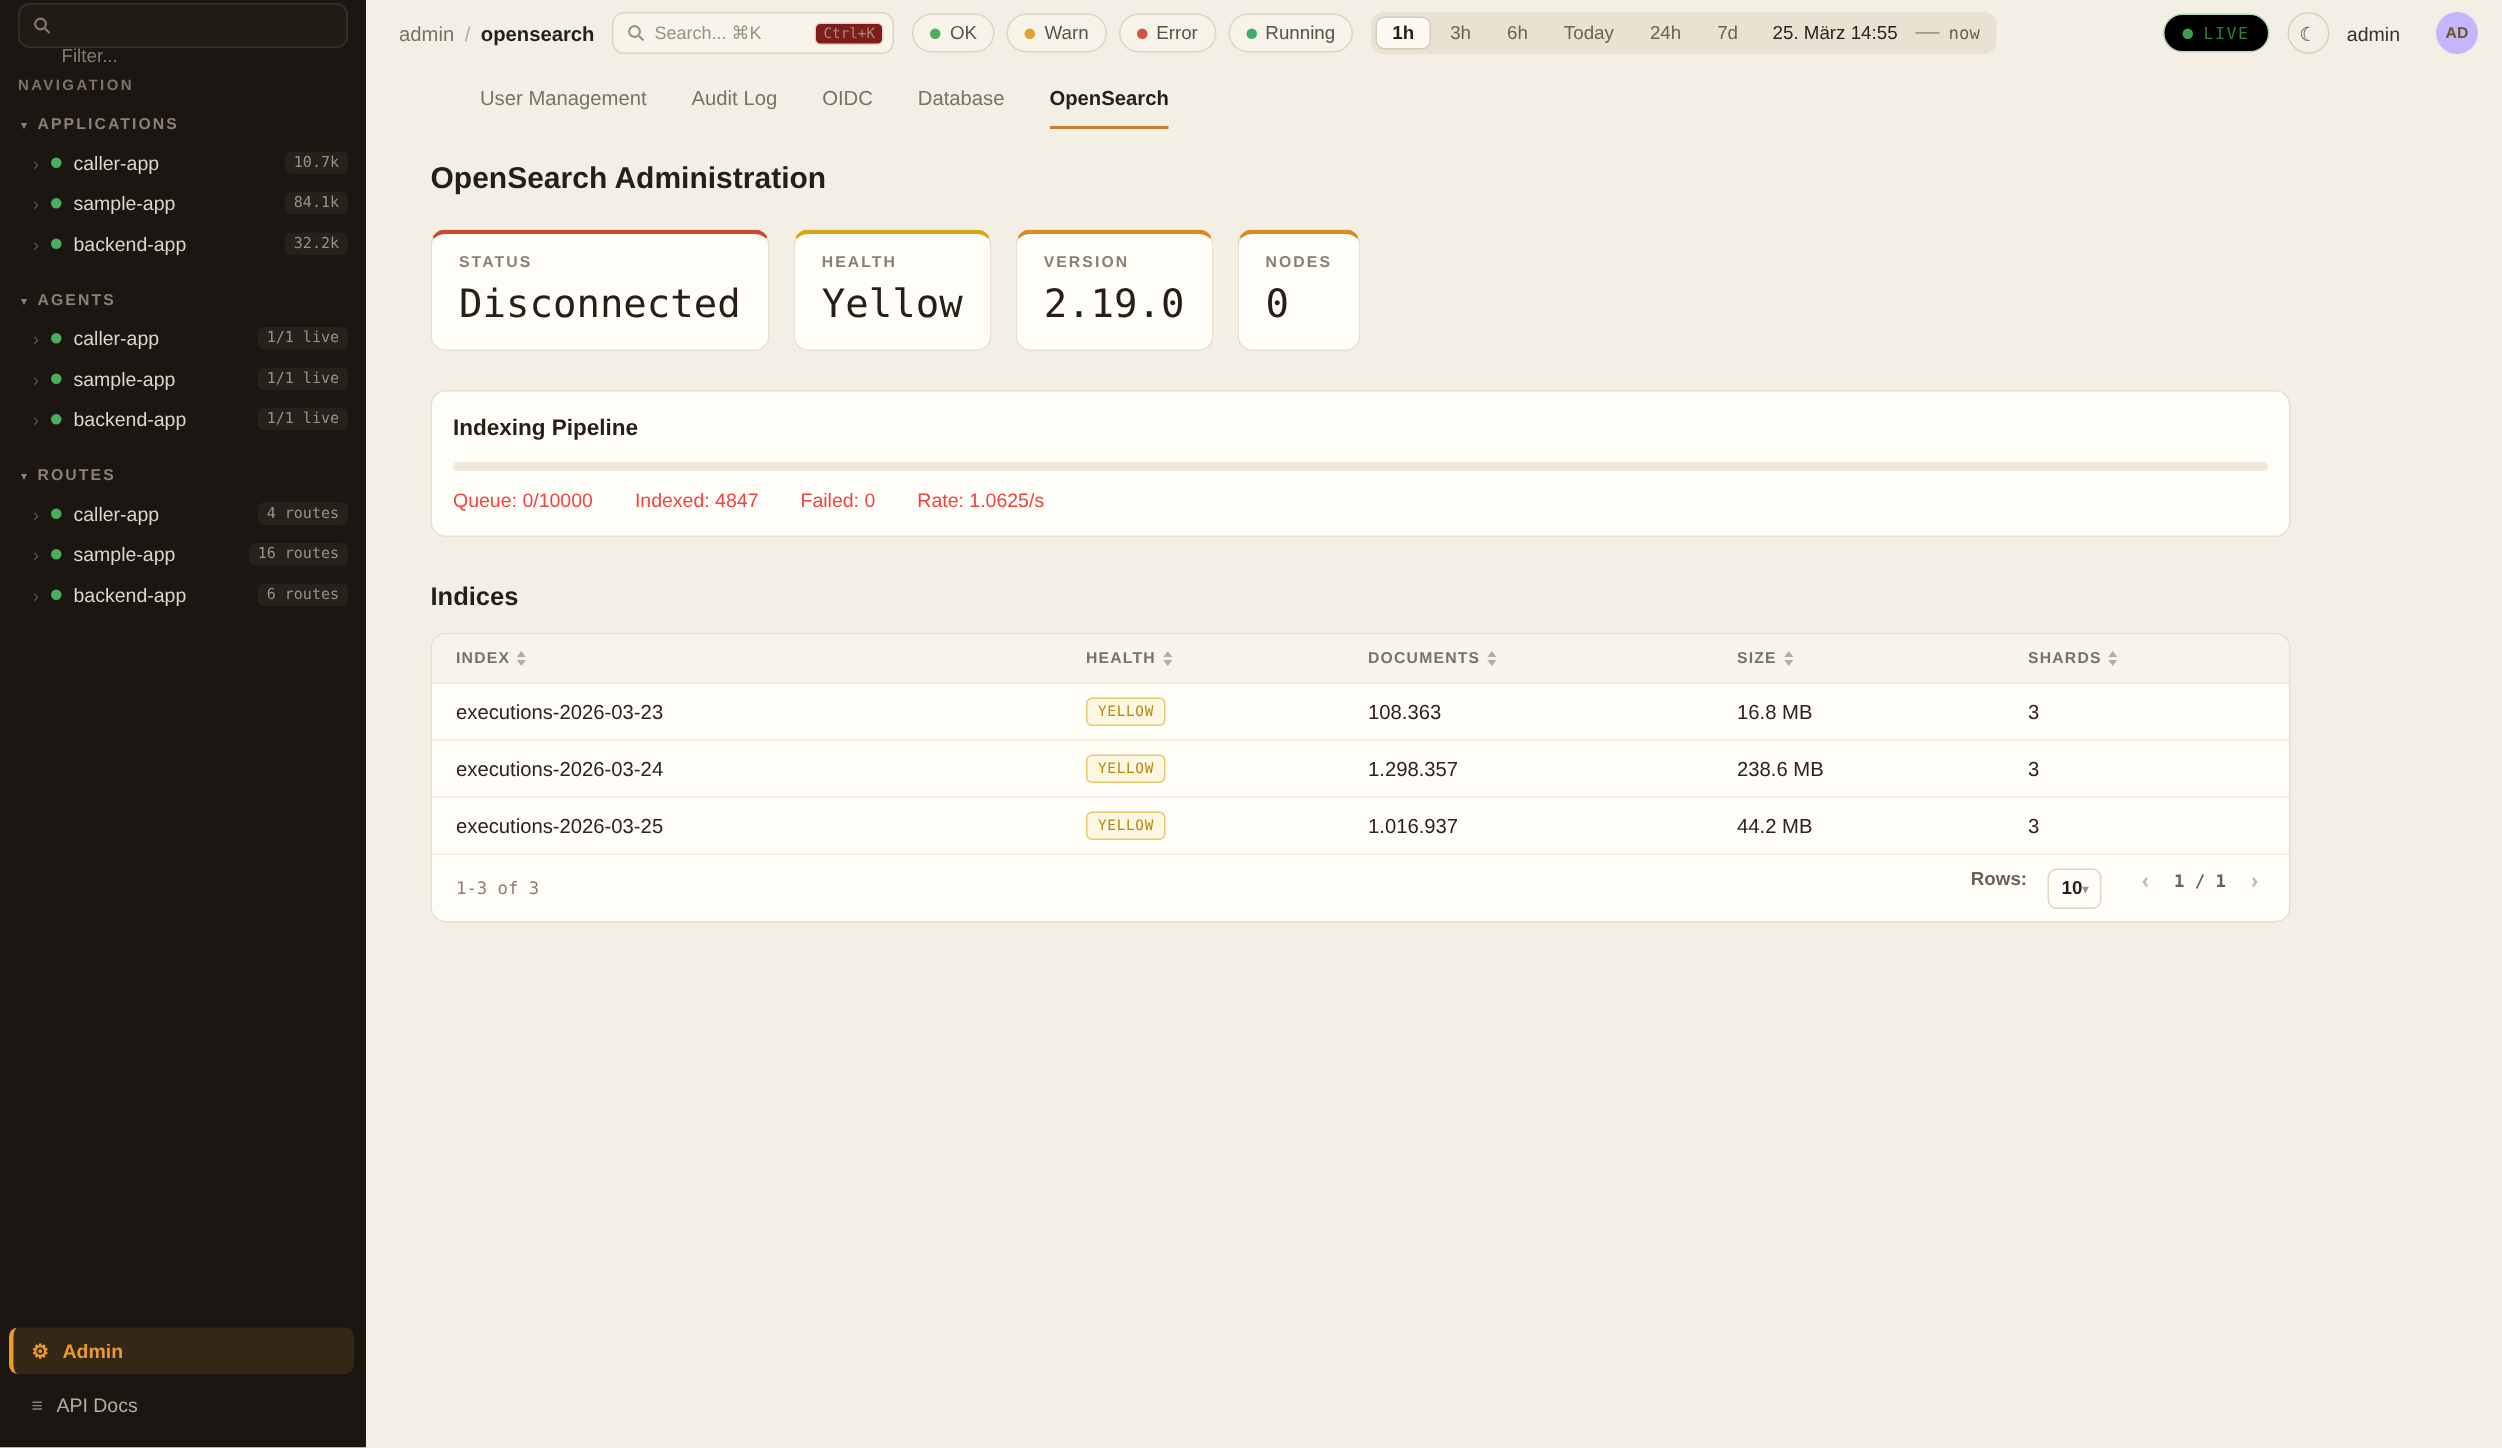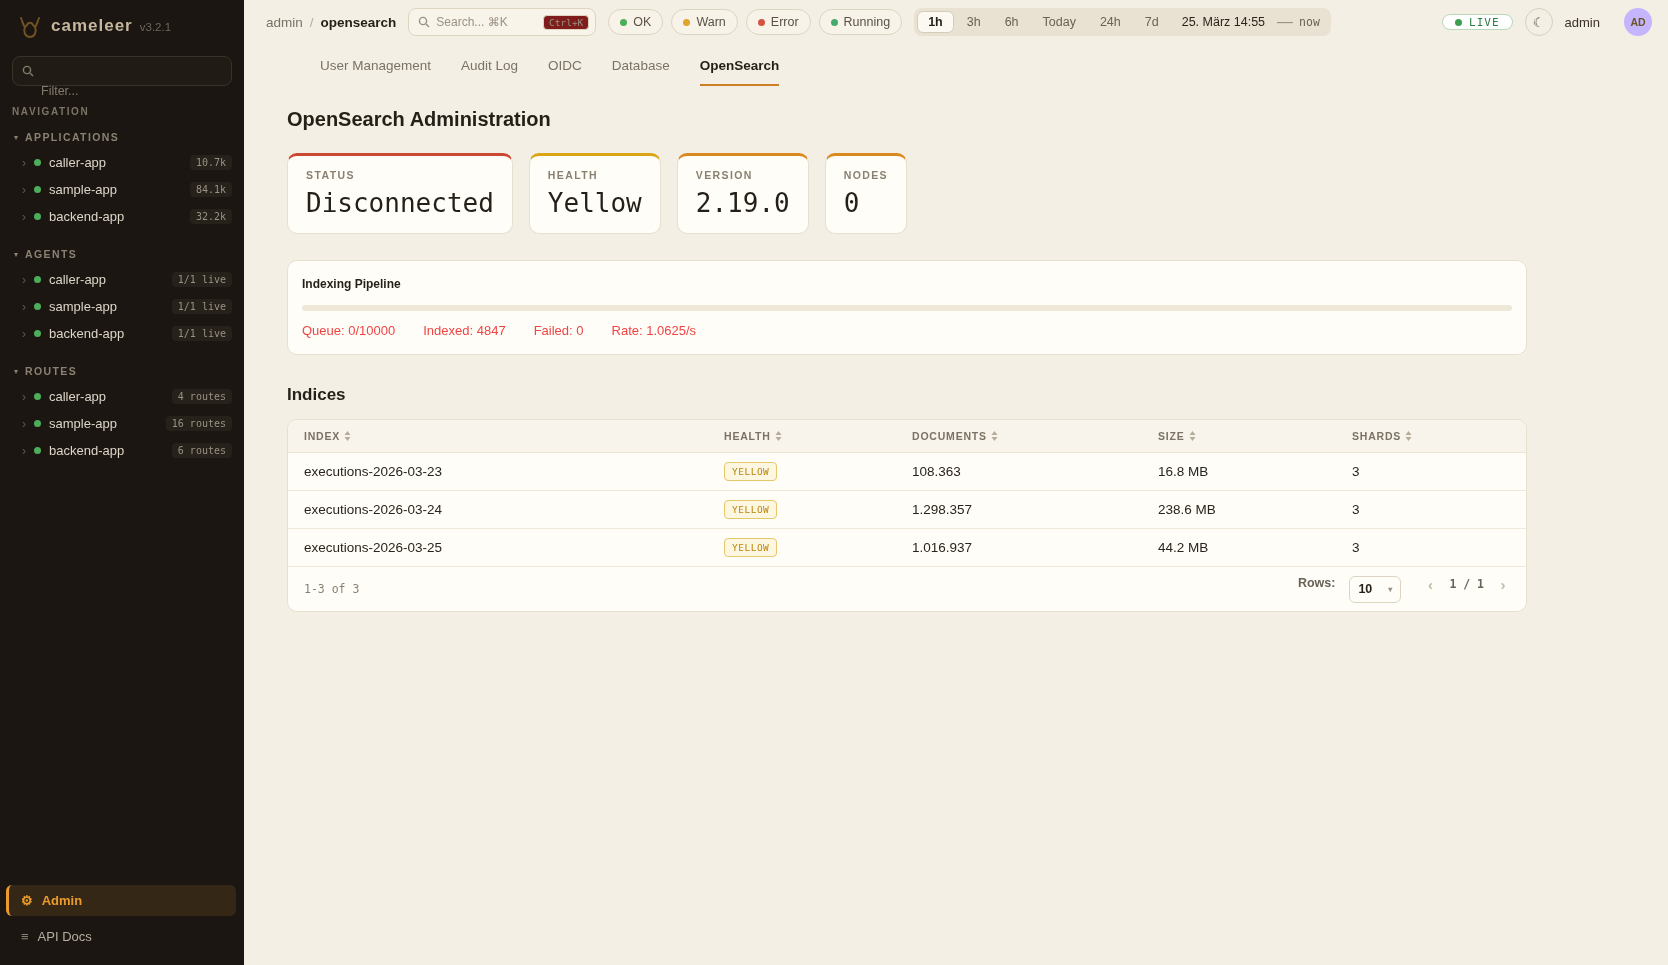--- a/index.html
+++ b/index.html
@@ -48,21 +48,21 @@
   .filters { display:flex; gap:8px; }
   .filter-pill { height:26px; display:flex; align-items:center; gap:6px; padding:0 11px; border:1px solid #ddd4c2; border-radius:13px; background:#f8f3e9; font-size:12.5px; color:#5a5246; cursor:pointer; white-space:nowrap; }
   .fdot { width:7px; height:7px; border-radius:50%; }
   .time-control { display:flex; align-items:center; background:#e9e1d1; border-radius:8px; padding:3px; gap:2px; }
   .range-btn { font-size:12.5px; color:#6a6255; padding:4px 11px; border-radius:6px; cursor:pointer; white-space:nowrap; }
   .range-btn.active { background:#fcf9f2; border:1px solid #d5ccba; color:#241f17; font-weight:bold; padding:3px 10px; }
   .datetime { font-size:12.5px; color:#2a241c; margin:0 6px 0 10px; white-space:nowrap; }
   .dash { color:#9a9183; margin:0 4px; }
   .now { font-family:"DejaVu Sans Mono", monospace; font-size:11.5px; color:#6a6255; margin-right:8px; }
   .top-right { margin-left:auto; display:flex; align-items:center; gap:12px; }
-  .live-pill { height:16px; display:flex; align-items:center; gap:7px; padding:0 12px; background:#ffffff; border:1px solid #b9d8ba; border-radius:13px; }
+  .live-pill { height:26px; display:flex; align-items:center; gap:7px; padding:0 12px; background:#000000; border:1px solid #b9d8ba; border-radius:13px; }
   .live-pill .fdot { background:#3f9d4f; }
   .live-label { font-family:"DejaVu Sans Mono", monospace; font-size:11px; letter-spacing:1px; color:#2f7d3f; }
   .moon-btn { width:28px; height:28px; border-radius:50%; border:1px solid #d8cfbd; display:flex; align-items:center; justify-content:center; color:#4a4336; font-size:13px; cursor:pointer; background:transparent; }
   .user-label { font-size:13px; color:#3a3126; }
   .avatar { width:28px; height:28px; border-radius:50%; background:#c4b5fd; color:#6b5426; font-size:10.5px; font-weight:bold; display:flex; align-items:center; justify-content:center; cursor:pointer;margin-left:12px; }
 
   
   .tabs { display:flex; gap:30px; padding:14px 15px 0 36px; flex:none;margin-left:40px; }
   .tab { font-size:13.5px; color:#7a7264; padding-bottom:11px; cursor:pointer; white-space:nowrap; }
   .tab.active { color:#241f17; font-weight:bold; border-bottom:2px solid #cf7e28; }
@@ -70,59 +70,49 @@
   
   .content { padding:22px 0 0 43px; }
   .page-title { font-size:20px; font-weight:bold; color:#241f17; margin-bottom:22px; }
   .stats-row { display:flex; gap:16px; margin-bottom:26px; }
   .stat-card { background:#fffdf8; border:1px solid #e8e0cf; border-top:3px solid #cf7e28; border-radius:10px; padding:13px 18px 15px 18px; }
   .stat-label { font-size:10.5px; letter-spacing:1.4px; color:#8a8070; font-weight:bold; margin-bottom:7px; }
   .stat-value { font-family:"DejaVu Sans Mono", monospace; font-size:26px; color:#241f17; font-weight:500; }
 
   .card { background:#fffdf8; border:1px solid #e8e0cf; border-radius:10px; width:1240px; }
   .pipeline-card { padding:16px 14px 16px 14px; margin-bottom:30px; }
-  .pipeline-title { font-size:12px; font-weight:bold; margin-bottom:14px; }
+  .pipeline-title { font-size:15px; font-weight:bold; margin-bottom:14px; }
   .progress-track { height:6px; background:#efe8d8; border-radius:3px; margin-bottom:12px; overflow:hidden; }
   .progress-fill { height:100%; background:#cf7e28; width:0; border-radius:3px; }
   .pipeline-stats { display:flex; gap:28px; font-size:13px; color:#ef4444; }
 
   .section-title { font-size:17px; font-weight:bold; margin-bottom:14px; }
   .tbl { overflow:hidden; }
   .t-row { display:grid; grid-template-columns:420px 188px 246px 194px 1fr; align-items:center; }
   .t-head { background:#f8f4eb; height:33px; border-bottom:1px solid #ece4d4; }
   .th { display:flex; align-items:center; gap:4px; padding-left:16px; font-size:10.5px; letter-spacing:0.8px; color:#7a7264; font-weight:bold; cursor:pointer; }
   .t-body-row { height:38px; border-bottom:1px solid #f0e9da; font-size:13.5px; color:#2a241c; }
   .td { padding-left:16px; }
   .health-badge { display:inline-block; font-family:"DejaVu Sans Mono", monospace; font-size:9.5px; letter-spacing:0.5px; color:#b8860b; background:#fdf6e0; border:1px solid #e5c86a; border-radius:4px; padding:3px 7px; }
   .t-footer { display:flex; align-items:center; height:44px; padding:0 14px 0 16px;gap:24px; }
   .range-text { font-family:"DejaVu Sans Mono", monospace; font-size:11.5px; color:#8a8173; }
   .footer-right { margin-left:auto; display:flex; align-items:flex-start; gap:14px;font-weight:bold; }
   .rows-label { font-size:12.5px; color:#6a6255; }
-  .rows-select { width:52px; height:27px; border:1px solid #ddd4c2; border-radius:6px; background:#fffdf8; display:flex; align-items:center; justify-content:space-between; padding:0 8px; font-size:12.5px; color:#241f17; cursor:pointer; }
+  .rows-select { width:36px; height:27px; border:1px solid #ddd4c2; border-radius:6px; background:#fffdf8; display:flex; align-items:center; justify-content:space-between; padding:0 8px; font-size:12.5px; color:#241f17; cursor:pointer; }
   .sel-caret { color:#9a9183; font-size:8px; }
   .pager { display:flex; align-items:center; gap:10px; margin-left:6px; }
   .page-btn { color:#c3baa8; font-size:15px; cursor:default; width:18px; text-align:center; }
   .page-info { font-family:"DejaVu Sans Mono", monospace; font-size:11.5px; color:#6a6255; }
 
   svg { display:block; }
 </style>
 </head>
 <body>
 
 <aside class="sidebar">
-  <div class="logo">
-    <span class="logo-icon">
-      <svg width="28" height="24" viewBox="0 0 28 24" fill="none" stroke="#6e5224" stroke-width="2" stroke-linecap="round">
-        <path d="M5 2 C7 7, 7 9, 9 11 L11 9 C12 6, 16 6, 17 9 L19 11 C21 9, 21 7, 23 2"></path>
-        <path d="M9 11 C7 15, 9 21, 14 21 C19 21, 21 15, 19 11"></path>
-      </svg>
-    </span>
-    <span class="brand">cameleer</span>
-    <span class="version">v3.2.1</span>
-  </div>
 
   <div class="filter-box">
     <span>
       <svg width="12" height="12" viewBox="0 0 12 12" fill="none" stroke="#847b6c" stroke-width="1.4">
         <circle cx="5" cy="5" r="3.6"></circle>
           <path d="M8 8 L11 11"></path>
       </svg>
     </span>
     <input placeholder="Filter..." style="">
   </div>

